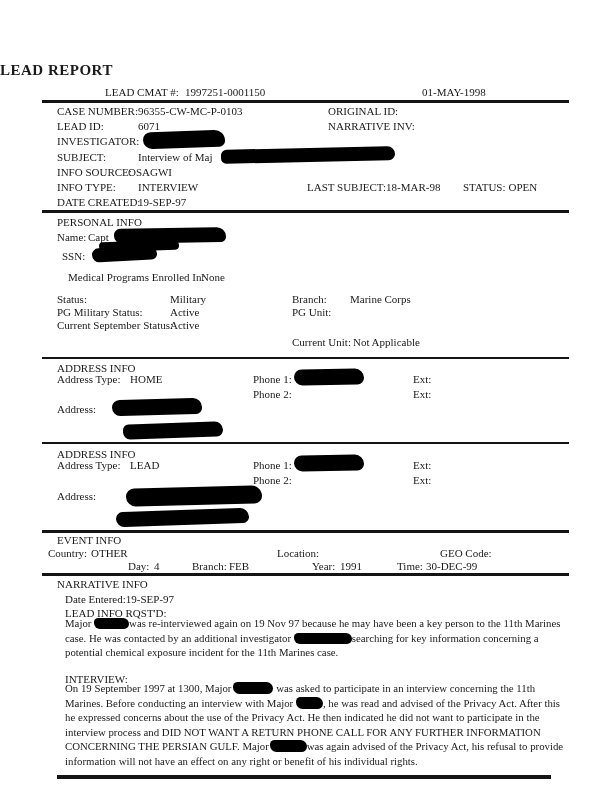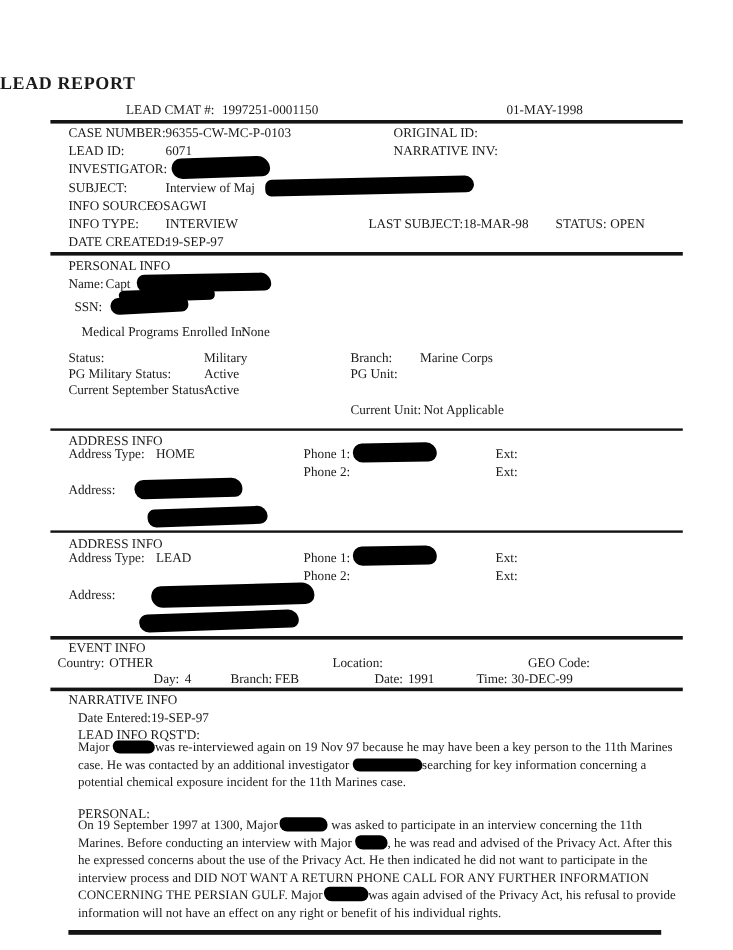--- a/index.html
+++ b/index.html
@@ -119,32 +119,32 @@
 
   <span class="t b" style="left:57px;top:534px">EVENT INFO</span>
   <span class="t b" style="left:48px;top:547px">Country:</span>
   <span class="t" style="left:91px;top:547px">OTHER</span>
   <span class="t b" style="left:277px;top:547px">Location:</span>
   <span class="t b" style="left:440px;top:547px">GEO Code:</span>
   <span class="t b" style="left:128px;top:560px">Day:</span>
   <span class="t" style="left:154px;top:560px">4</span>
   <span class="t b" style="left:192px;top:560px">Branch:</span>
   <span class="t" style="left:229px;top:560px">FEB</span>
-  <span class="t b" style="left:312px;top:560px">Date:</span>
+  <span class="t b" style="left:312px;top:560px">Year:</span>
   <span class="t" style="left:340px;top:560px">1991</span>
   <span class="t b" style="left:397px;top:560px">Time:</span>
   <span class="t" style="left:426px;top:560px">30-DEC-99</span>
 
   <div class="rule" style="left:42px;top:573px;width:527px;height:3px"></div>
 
   <span class="t b" style="left:57px;top:578px">NARRATIVE INFO</span>
   <span class="t pair" style="left:65px;top:593px"><span class="b">Date Entered:</span><span>19-SEP-97</span></span>
   <span class="t b" style="left:65px;top:607px">LEAD INFO RQST'D:</span>
 
   <p class="para" style="left:65px;top:616px;width:500px;margin:0"><span>Major </span><span class="iblob" style="width:35px;height:11px"></span><span>was re-interviewed again on 19 Nov 97 because he may have been a key person to the 11th Marines case.  He was contacted by an additional investigator </span><span class="iblob" style="width:58px;height:11px"></span><span>searching for key information concerning a potential chemical exposure incident for the 11th Marines case.</span></p>
 
-  <span class="t b" style="left:65px;top:673px">PERSONAL:</span>
+  <span class="t b" style="left:65px;top:673px">INTERVIEW:</span>
 
   <p class="para" style="left:65px;top:681px;width:502px;margin:0"><span>On 19 September 1997 at 1300, Major</span><span class="iblob" style="width:40px;height:12px;margin-left:2px"></span><span> was asked to participate in an interview concerning the 11th Marines.  Before conducting an interview with Major </span><span class="iblob" style="width:27px;height:12px"></span><span>, he was read and advised of the Privacy Act.  After this he expressed concerns about the use of the Privacy Act.  He then indicated he did not want to participate in the interview process and DID NOT WANT A RETURN PHONE CALL FOR ANY FURTHER INFORMATION CONCERNING THE PERSIAN GULF.  Major</span><span class="iblob" style="width:37px;height:12px;margin-left:1px"></span><span>was again advised of the Privacy Act, his refusal to provide information will not have an effect on any right or benefit of his  individual rights.</span></p>
 
   <div class="rule" style="left:57px;top:775px;width:494px;height:4px"></div>
 
 </div>
 
 </body></html>

